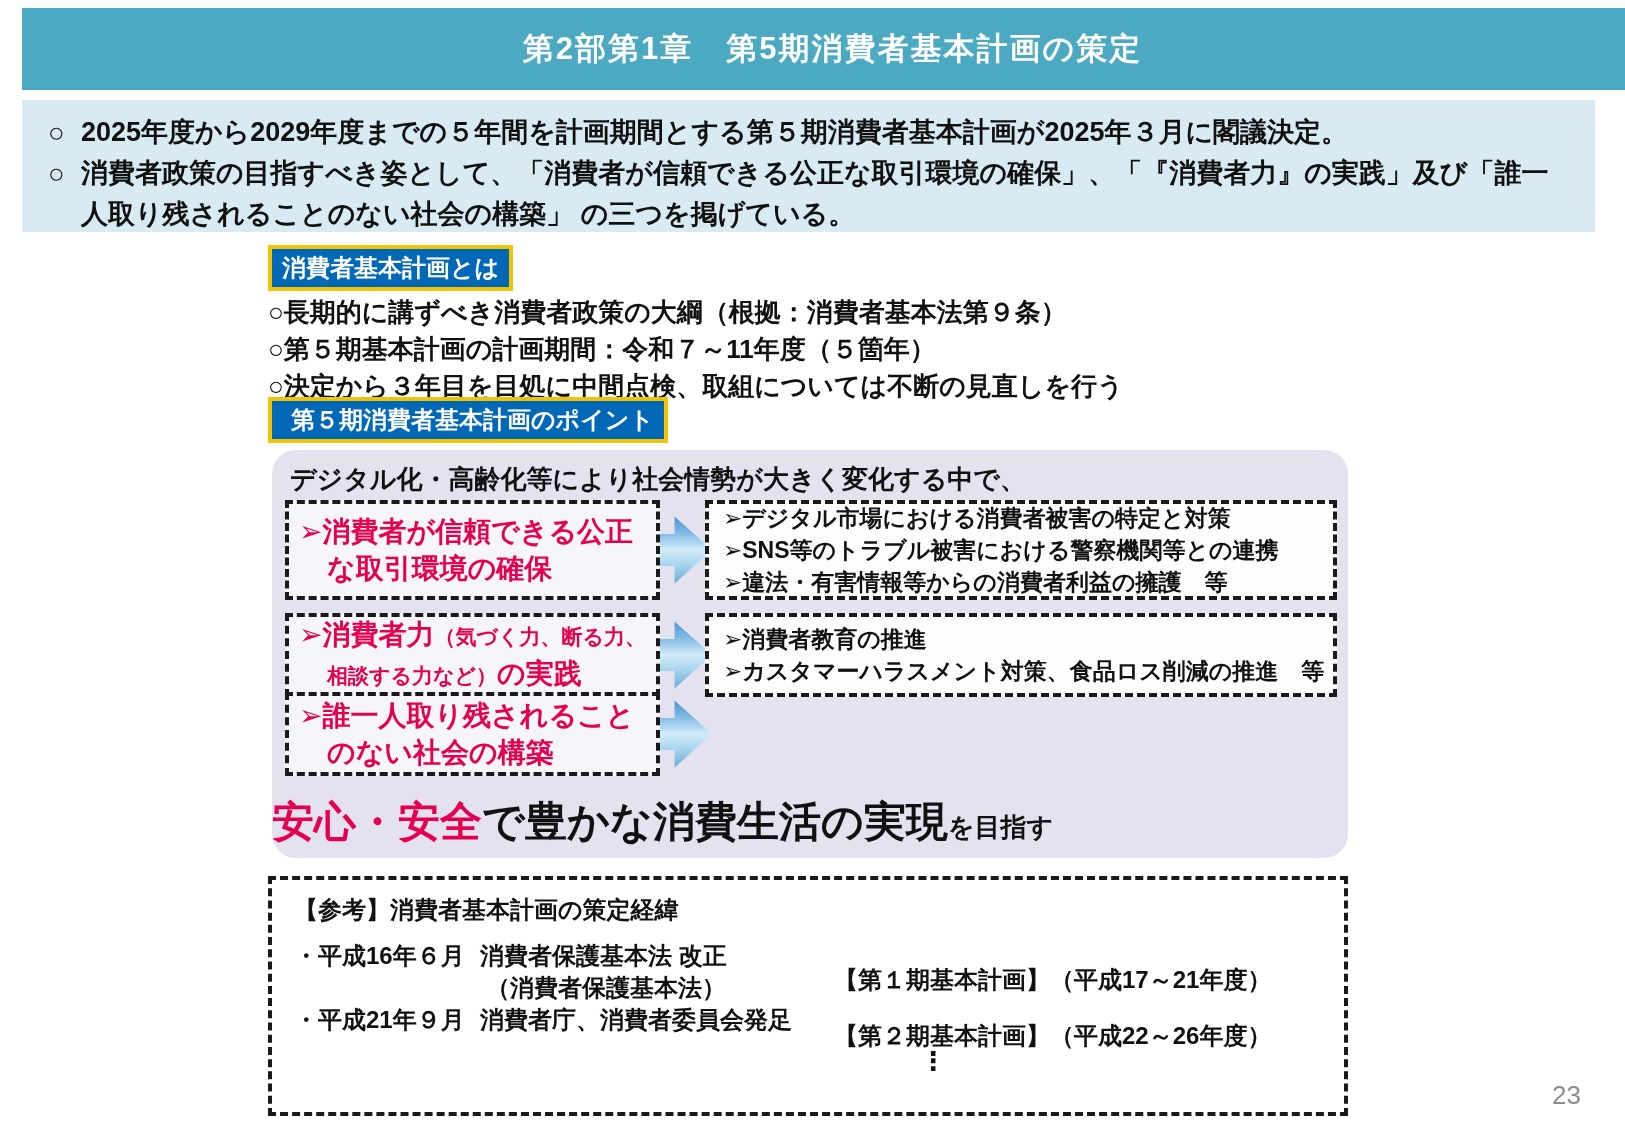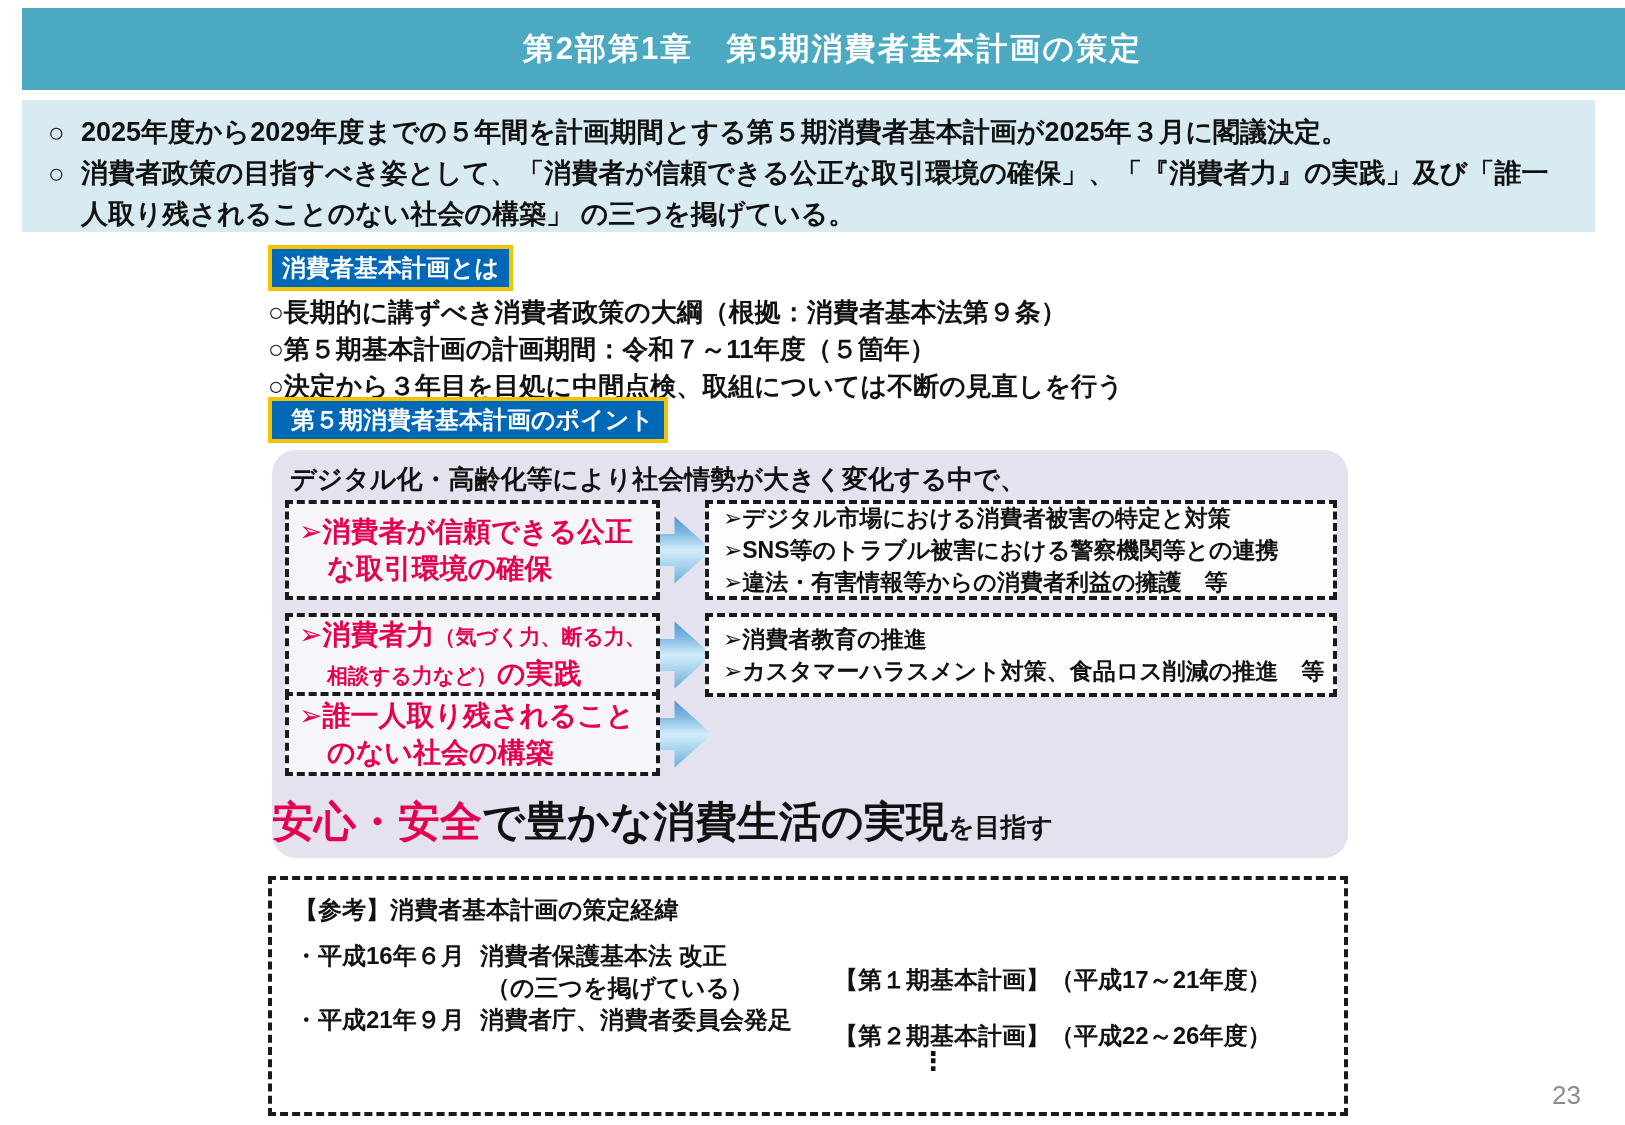--- a/index.html
+++ b/index.html
@@ -139,21 +139,21 @@
     <div class="goal">
       <span class="g-red">安心・安全</span><span class="g-main">で豊かな消費生活の実現</span><span class="g-suf">を目指す</span>
     </div>
   </div>
 
   <div class="reference">
     <div class="ref-title">【参考】消費者基本計画の策定経緯</div>
 
     <div class="ref-date" style="left:22px; top:60px;">・平成16年６月</div>
     <div class="ref-desc" style="left:208px; top:60px;">消費者保護基本法 改正</div>
-    <div class="ref-desc" style="left:214px; top:92px;">（の三つを掲げている）</div>
+    <div class="ref-desc" style="left:214px; top:92px;">（消費者保護基本法）</div>
     <div class="ref-date" style="left:22px; top:124px;">・平成21年９月</div>
     <div class="ref-desc" style="left:208px; top:124px;">消費者庁、消費者委員会発足</div>
 
     <div class="plan" style="top:84px;">【第１期基本計画】（平成17～21年度）</div>
     <div class="plan" style="top:140px;">【第２期基本計画】（平成22～26年度）</div>
     <div class="ref-dots" style="top:166px;">⋮</div>
   </div>
 
   <div class="page-number">23</div>
 

